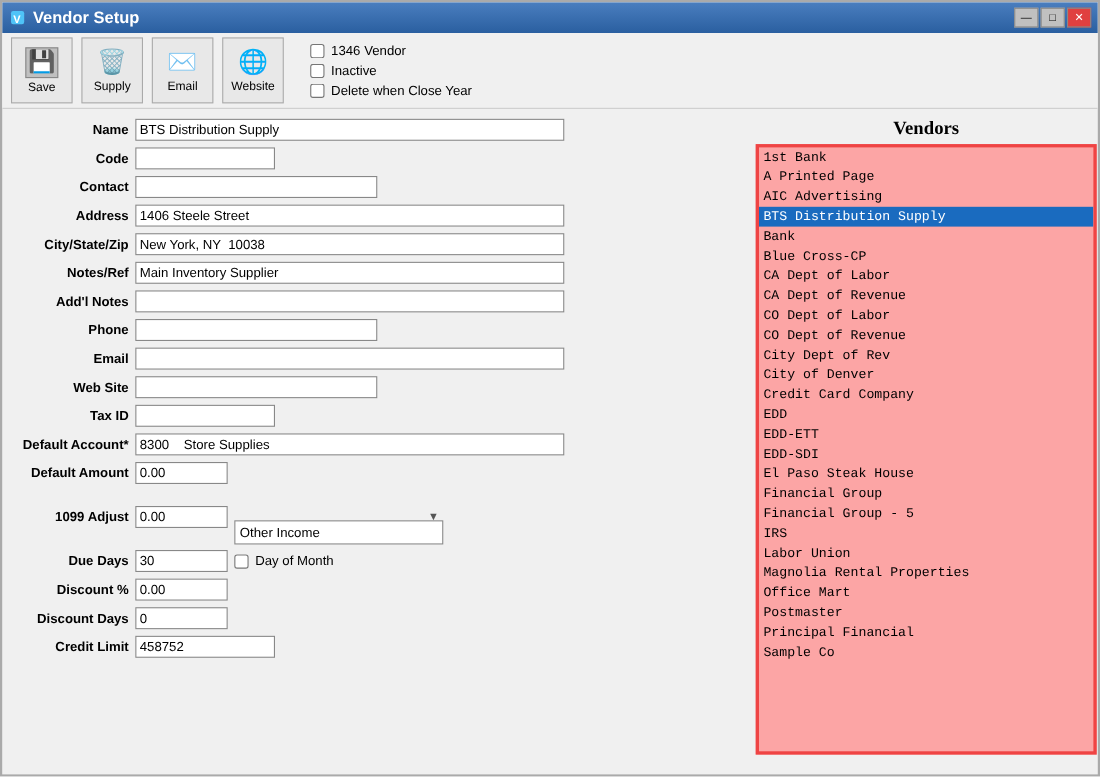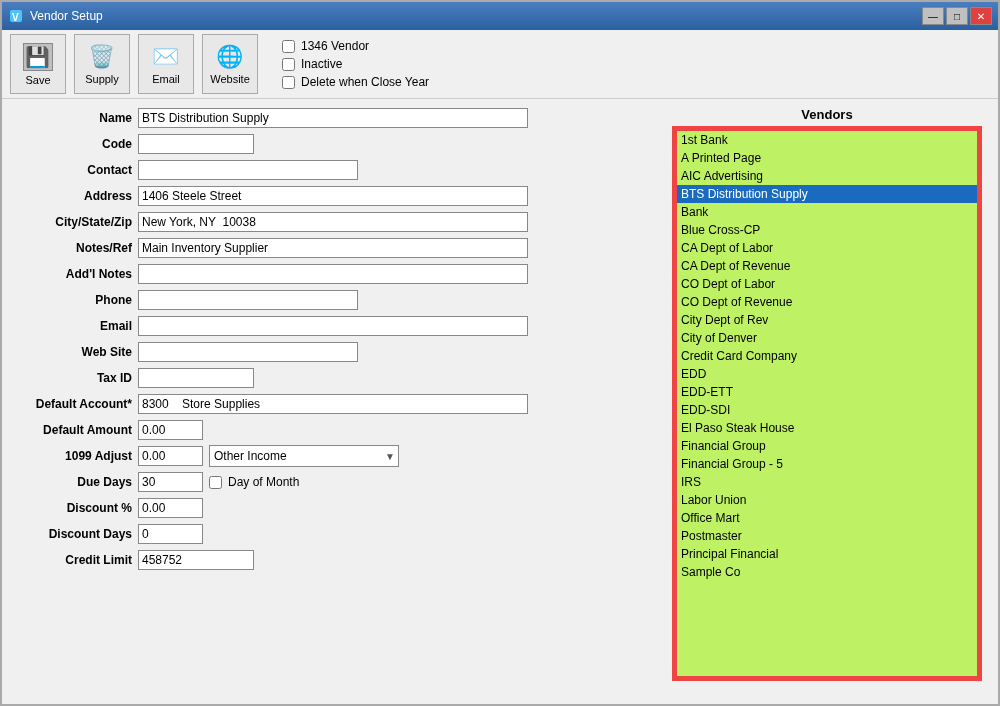--- a/index.html
+++ b/index.html
@@ -31,22 +31,22 @@
     .title-bar-left {
       display: flex;
       align-items: center;
       gap: 6px;
     }
     .title-icon {
       width: 16px;
       height: 16px;
     }
     .title-text {
-      font-size: 12px;
-      font-weight: normal;
+      font-size: 15px;
+      font-weight: bold;
     }
     .title-buttons {
       display: flex;
       gap: 2px;
     }
     .title-btn {
       width: 22px;
       height: 18px;
       background: #c0c0c0;
       border: 1px solid #888;
@@ -92,21 +92,21 @@
       gap: 6px;
       font-size: 12px;
     }
     .checkbox-row input[type=checkbox] {
       width: 13px;
       height: 13px;
     }
     .content {
       display: flex;
       flex: 1;
-      padding: 8px 16px;
+      padding: 8px 1px;
       gap: 16px;
       overflow: hidden;
     }
     .form-panel {
       flex: 1;
       display: flex;
       flex-direction: column;
       gap: 4px;
     }
     .form-row {
@@ -125,40 +125,42 @@
     .form-input {
       height: 20px;
       border: 1px solid #888;
       background: white;
       padding: 1px 3px;
       font-size: 12px;
       font-family: inherit;
     }
     .form-input-wide { width: 390px; }
     .form-input-medium { width: 220px; }
-    .form-input-short { width: 116px; }
-    .form-input-xsmall { width: 65px; }
+    .form-input-short { width: 127px; }
+    .form-input-xsmall { width: 84px; }
     .vendors-panel {
       width: 310px;
       display: flex;
       flex-direction: column;
       flex-shrink: 0;
     }
     .vendors-title {
       text-align: center;
       font-weight: bold;
-      font-size: 13px;
+      font-size: 17px;
       margin-bottom: 4px;
+      font-family: Liberation Serif, serif;
     }
     .vendors-list {
-      border: 5px solid #ef4444;
-      background: #bef264;
+      border: 3px solid #ef4444;
+      background: #fca5a5;
       overflow-y: scroll;
       flex: 1;
       max-height: 555px;
+      font-family: Liberation Mono, monospace;
     }
     .vendor-item {
       padding: 2px 4px;
       font-size: 12px;
       cursor: pointer;
       white-space: nowrap;
     }
     .vendor-item.selected {
       background: #1a6bbf;
       color: white;
@@ -178,20 +180,21 @@
       border: 1px solid #888;
       background: white;
       font-size: 12px;
       font-family: inherit;
       padding: 0 4px;
       width: 190px;
       appearance: none;
       -webkit-appearance: none;
       padding-right: 20px;
       cursor: pointer;
+      margin-top: 28px;
     }
     .dropdown-arrow {
       position: absolute;
       right: 4px;
       pointer-events: none;
       font-size: 10px;
       color: #555;
     }
     .save-btn-icon {
       width: 30px;
@@ -395,20 +398,21 @@
           <div class="vendor-item">City of Denver</div>
           <div class="vendor-item">Credit Card Company</div>
           <div class="vendor-item">EDD</div>
           <div class="vendor-item">EDD-ETT</div>
           <div class="vendor-item">EDD-SDI</div>
           <div class="vendor-item">El Paso Steak House</div>
           <div class="vendor-item">Financial Group</div>
           <div class="vendor-item">Financial Group - 5</div>
           <div class="vendor-item">IRS</div>
           <div class="vendor-item">Labor Union</div>
+          <div class="vendor-item">Magnolia Rental Properties</div>
           <div class="vendor-item">Office Mart</div>
           <div class="vendor-item">Postmaster</div>
           <div class="vendor-item">Principal Financial</div>
           <div class="vendor-item">Sample Co</div>
         </div>
     </div>
   </div>
 </div>
 
 </body></html>

